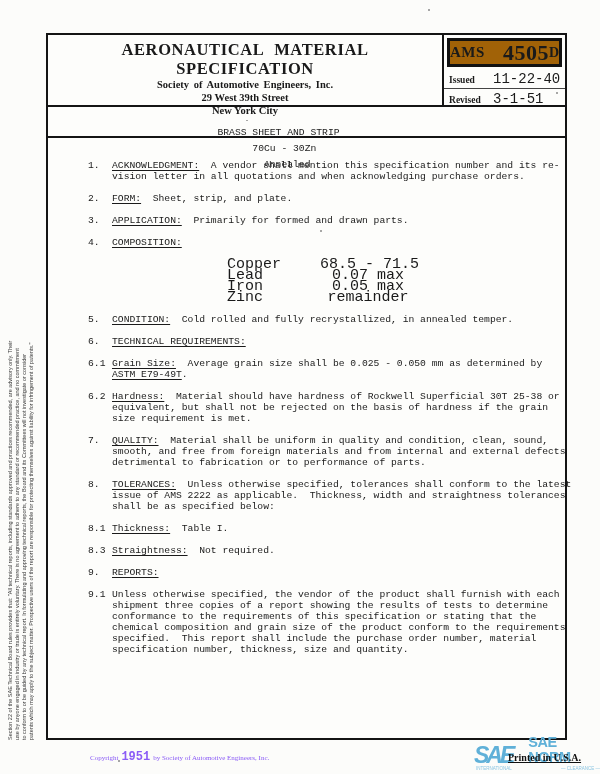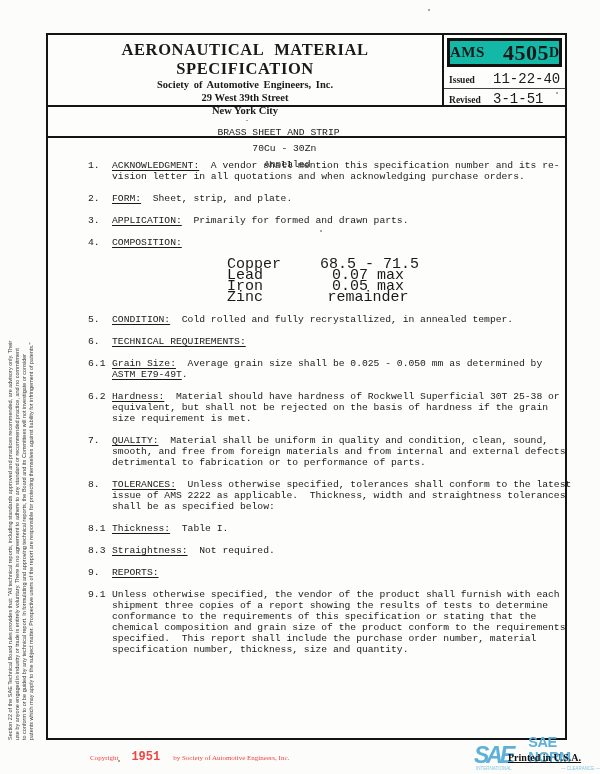--- a/index.html
+++ b/index.html
@@ -22,21 +22,21 @@
     text-align:center; padding-top:5px;
     font-family:"Liberation Serif", serif; font-weight:bold;
   }
   .doc-title { font-size:16.5px; letter-spacing:.6px; word-spacing:6px; line-height:19px; }
   .org-line  { font-size:10.5px; line-height:13px; word-spacing:2px;text-align:center; }
   .addr-line { font-size:10.5px; line-height:13px; }
   .header-right { flex:1; font-family:"Liberation Serif", serif; }
   .ams-box {
     margin:3px 3px 2px 3px; border:3px solid #111; height:29px;
     display:flex; align-items:center; justify-content:center;
-    font-weight:bold; background:#14b8a6;
+    font-weight:bold; background:#a16207;
   }
   .ams-prefix { font-size:15px; letter-spacing:.5px; }
   .ams-number { font-size:22px; letter-spacing:.5px; margin-left:18px; }
   .ams-rev    { font-size:14px; }
   .date-row {
     display:flex; align-items:baseline; padding:2px 0 1px 5px;
   }
   .date-row.first { border-bottom:1px solid #444; }
   .date-label { font-weight:bold; font-size:9.5px; width:44px; }
   .date-value { font-size:14px; font-family:"Liberation Mono", monospace; }
@@ -59,22 +59,22 @@
   
   .margin-note {
     position:absolute; left:7px; top:740px; width:588px;
     transform:rotate(-90deg); transform-origin:0 0;
     font-size:5.5px; line-height:7px; color:#3a3a3a;
     font-family:"Liberation Sans", sans-serif;
   }
   
   .copyright {
     position:absolute; left:90px; top:750px;
-    display:flex; align-items:baseline; gap:13px;
-    font-family:"Liberation Serif", serif; color:#ef4444;
+    display:flex; align-items:baseline; gap:3px;
+    font-family:"Liberation Serif", serif; color:#8b5cf6;
   }
   .c-word { font-size:7px; }
   .c-year { font-size:12px; font-family:"Liberation Mono", monospace; font-weight:bold; }
   .c-rest { font-size:7px; }
   .printed {
     position:absolute; left:508px; top:752px; z-index:3;
     font-family:"Liberation Serif", serif; font-weight:bold; font-size:10px;
     text-decoration:underline; color:#111;
   }
   .watermark {

